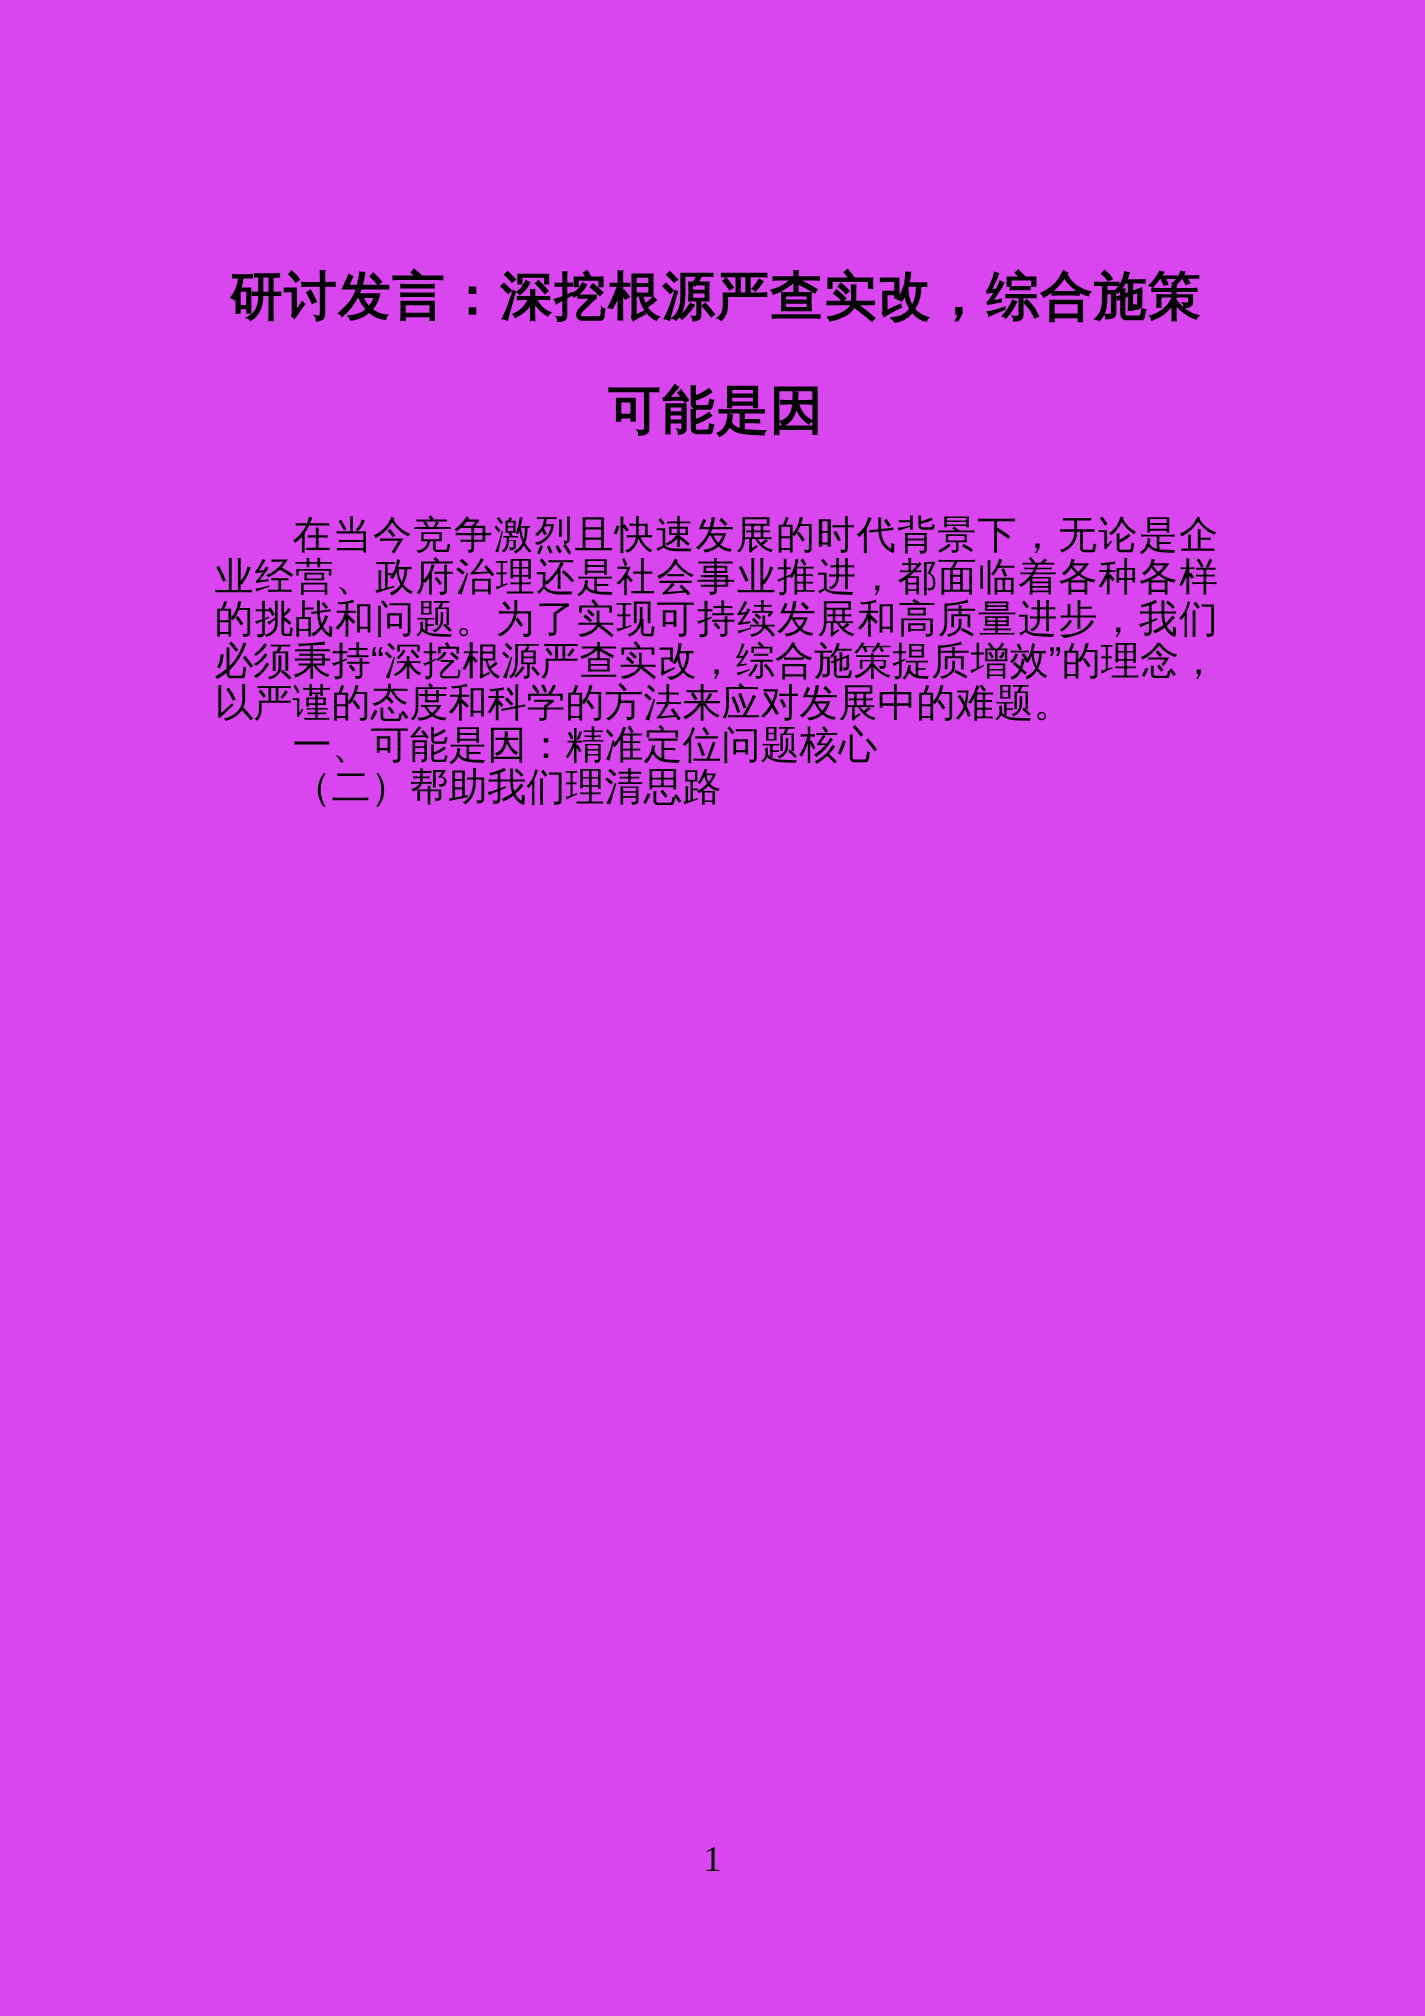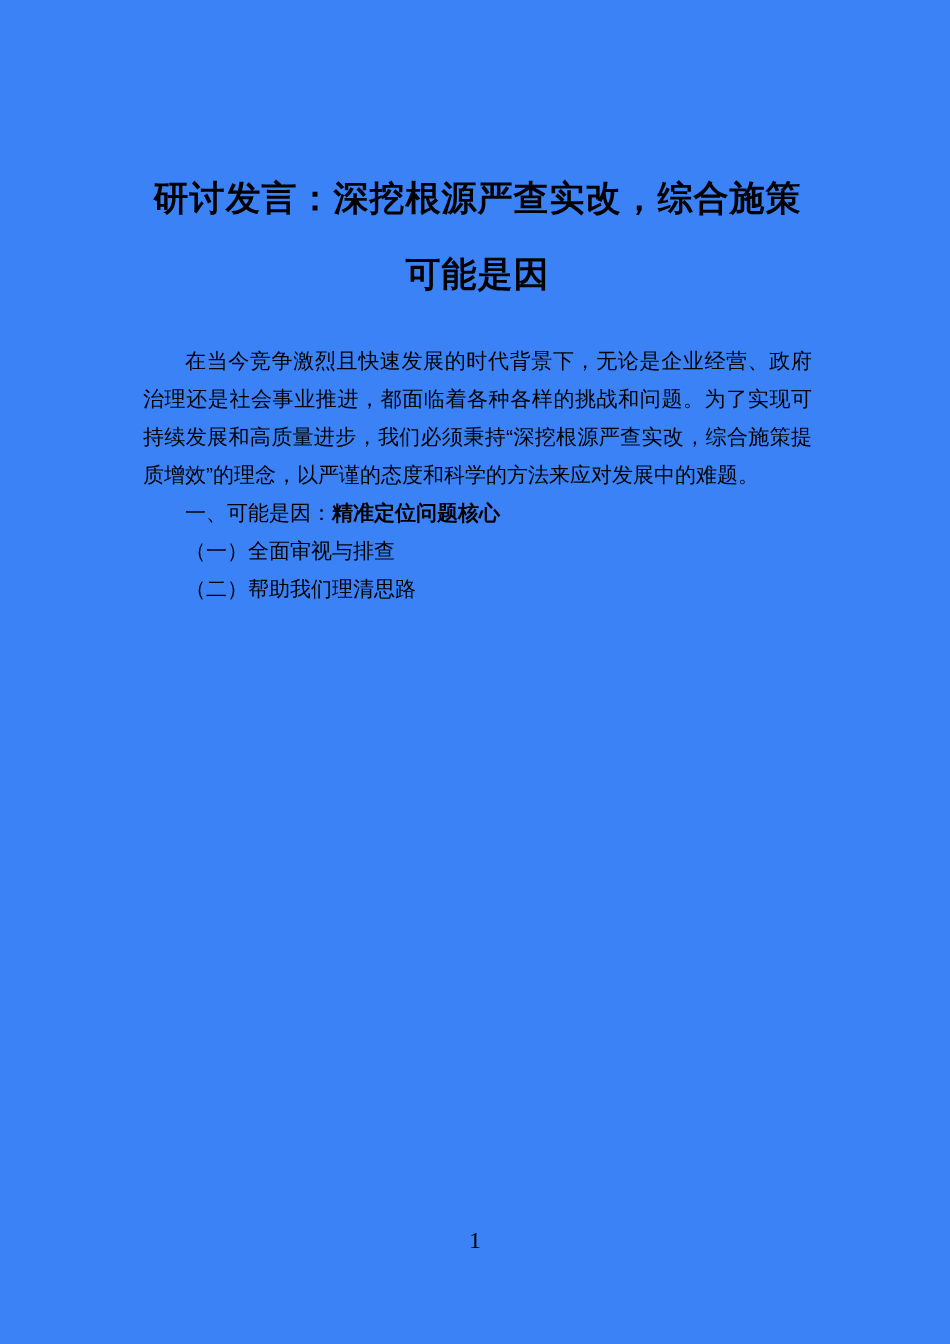--- a/index.html
+++ b/index.html
@@ -8,53 +8,53 @@
     background: #ffffff;
   }
   body {
     font-family: "Liberation Sans", sans-serif;
     color: #000000;
   }
   .page {
     position: relative;
     width: 950px;
     height: 1344px;
-    background: #3b82f6;
+    background: #d946ef;
     box-sizing: border-box;
     padding: 160px 138px 0 143px;
     overflow: hidden;
   }
   .doc-title {
     margin: 0 0 30px 0;
     font-size: 35px;
     font-weight: bold;
     line-height: 76px;
     text-align: center;
     letter-spacing: 1px;
   }
   .doc-title .title-line {
     display: block;
   }
   .doc-body {
-    font-size: 21px;
-    line-height: 38px;
+    font-size: 26px;
+    line-height: 28px;
   }
   .para {
     margin: 0;
     text-indent: 2em;
     text-align: justify;
     text-justify: inter-ideograph;
     word-break: break-all;
   }
   .heading-line {
     margin: 0;
     text-indent: 2em;
   }
   .heading-line .emphasis {
-    font-weight: bold;
+    font-weight: normal;
   }
   .page-number {
     position: absolute;
     left: 0;
     bottom: 90px;
     width: 100%;
     text-align: center;
     font-size: 24px;
     font-family: "Liberation Serif", serif;
   }
@@ -70,21 +70,20 @@
   </h1>
 
   <div class="doc-body">
 
     <p class="para">在当今竞争激烈且快速发展的时代背景下，无论是企业经营、政府治理还是社会事业推进，都面临着各种各样的挑战和问题。为了实现可持续发展和高质量进步，我们必须秉持“深挖根源严查实改，综合施策提质增效”的理念，以严谨的态度和科学的方法来应对发展中的难题。</p>
 
     <p class="heading-line">
       <span>一、可能是因：</span><span class="emphasis">精准定位问题核心</span>
     </p>
 
-    <p class="heading-line">（一）全面审视与排查</p>
 
 
     <p class="heading-line">（二）帮助我们理清思路</p>
 
 
   </div>
 
   <div class="page-number">1</div>
 
 </div>

